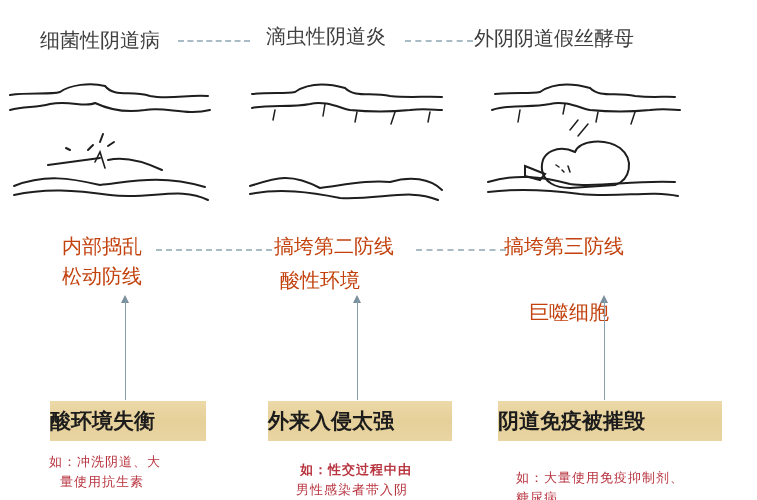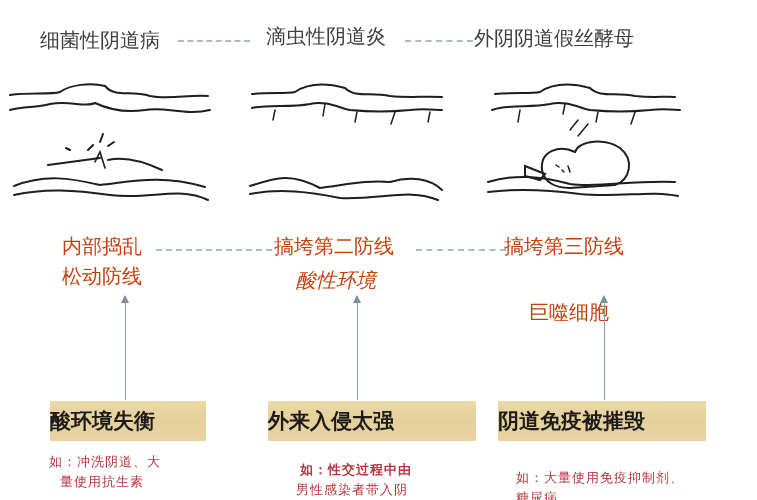--- a/index.html
+++ b/index.html
@@ -78,34 +78,34 @@
   <path d="M55 96 L75 104 L70 110 L55 106 Z" stroke-width="2"></path>
   <path d="M100 60 l8 -10 M108 66 l10 -12" stroke="#999" stroke-width="1.5"></path>
   <path d="M18 112 C45 104 70 106 100 114 C130 118 160 110 205 112" stroke-width="2"></path>
   <path d="M18 122 C50 118 80 120 110 124 C150 128 180 120 208 126" stroke-width="2"></path>
 </svg>
 
 <div class="abs mid" style="left:62px; top:234px;">内部捣乱</div>
 <div class="abs mid" style="left:62px; top:264px;">松动防线</div>
 <div class="dash" style="left:156px; top:249px; width:116px;"></div>
 <div class="abs mid" style="left:274px; top:234px;">搞垮第二防线</div>
-<div class="abs mid" style="left:296px; top:268px;font-style:italic;">酸性环境</div>
+<div class="abs mid" style="left:280px; top:268px;">酸性环境</div>
 <div class="dash" style="left:416px; top:249px; width:90px;"></div>
 <div class="abs mid" style="left:492px; top:234px;margin-left:12px;">搞垮第三防线</div>
 <div class="abs mid" style="left:529px; top:268px;margin-top:32px;">巨噬细胞</div>
 
 <div class="arrow-head" style="left:121px; top:295px;"></div>
 <div class="arrow-line" style="left:125px; top:300px; height:100px;"></div>
 <div class="arrow-head" style="left:353px; top:295px;"></div>
 <div class="arrow-line" style="left:357px; top:300px; height:100px;"></div>
 <div class="arrow-head" style="left:600px; top:295px;"></div>
 <div class="arrow-line" style="left:604px; top:300px; height:100px;"></div>
 
 <div class="cause" style="left:50px; top:401px; width:156px;">酸环境失衡</div>
-<div class="cause" style="left:268px; top:401px; width:208px;">外来入侵太强</div>
-<div class="cause" style="left:498px; top:401px; width:208px;">阴道免疫被摧毁</div>
+<div class="cause" style="left:268px; top:401px; width:184px;">外来入侵太强</div>
+<div class="cause" style="left:498px; top:401px; width:224px;">阴道免疫被摧毁</div>
 
 <div class="example" style="left:49px; top:452px;">如：冲洗阴道、大</div>
 <div class="example" style="left:60px; top:472px;">量使用抗生素</div>
 <div class="example" style="left:300px; top:460px;font-weight:bold;">如：性交过程中由</div>
 <div class="example" style="left:296px; top:480px;">男性感染者带入阴</div>
 <div class="example" style="left:516px; top:468px;">如：大量使用免疫抑制剂、</div>
 <div class="example" style="left:516px; top:488px;">糖尿病</div>
 
 </body></html>

